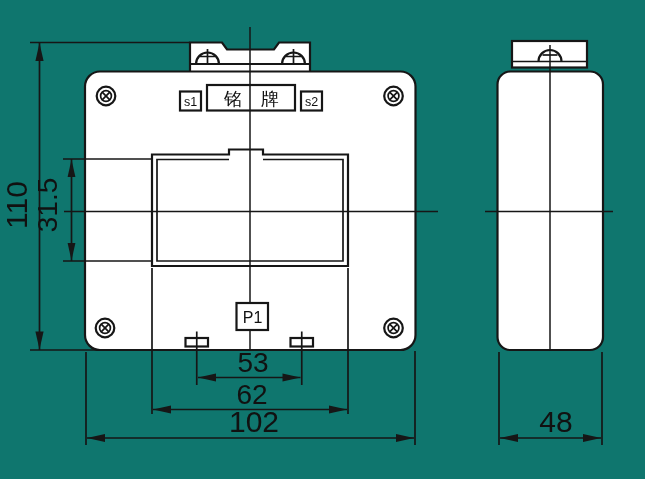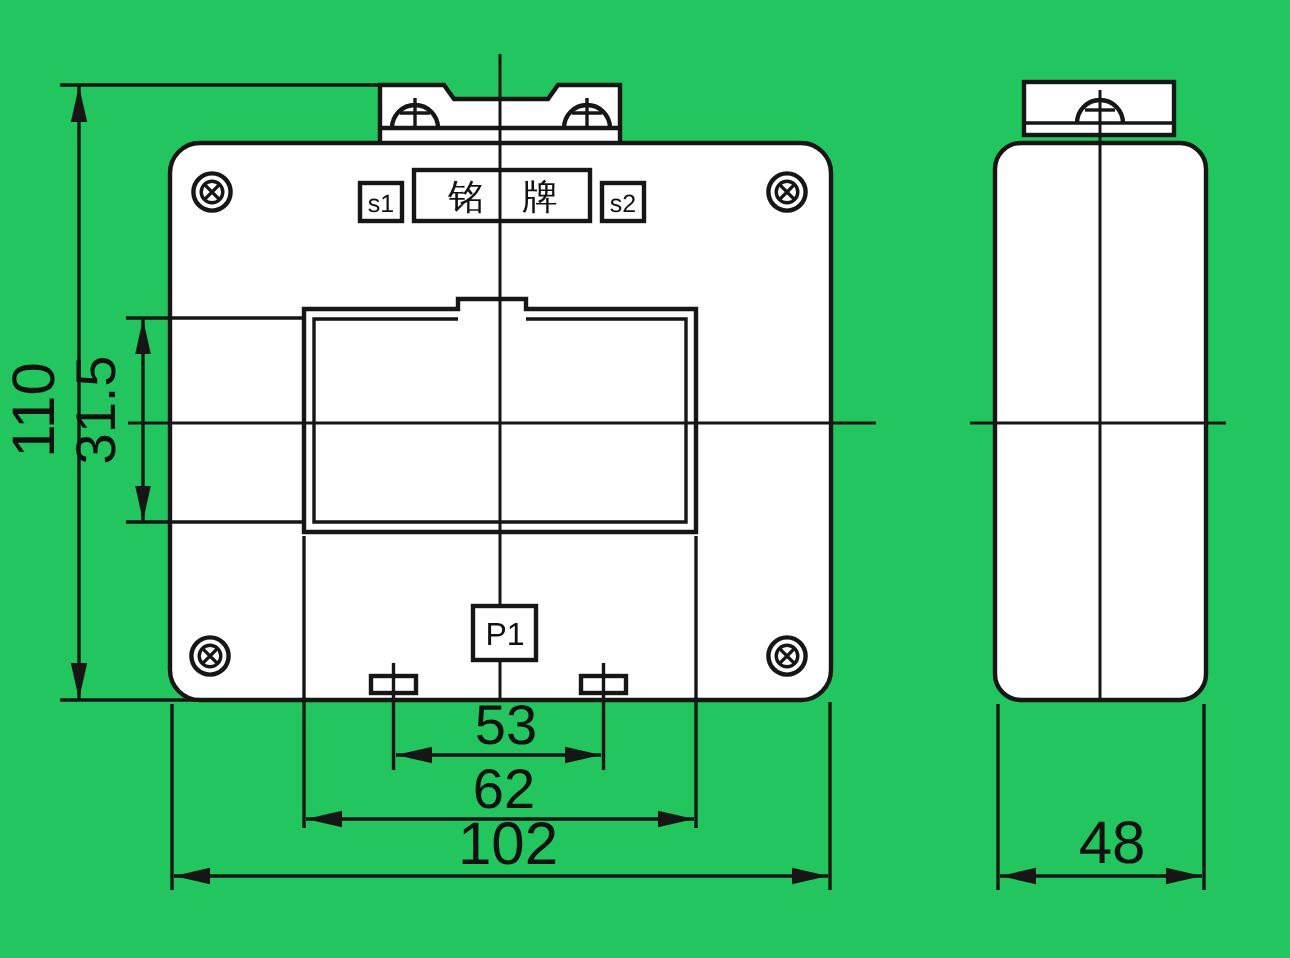--- a/index.html
+++ b/index.html
@@ -5,21 +5,21 @@
   html, body {
     margin: 0;
     padding: 0;
     background: #ffffff;
     font-family: "Liberation Sans", sans-serif;
   }
   .canvas {
     position: relative;
     width: 645px;
     height: 479px;
-    background: #22c55e;
+    background: #0f766e;
     overflow: hidden;
   }
   svg { display: block; }
   .outline  { fill: none; stroke: #161616; stroke-width: 2.2; }
   .outline-f{ fill: #ffffff; stroke: #161616; stroke-width: 2.2; }
   .inner    { fill: none; stroke: #161616; stroke-width: 1.7; }
   .cline    { fill: none; stroke: #161616; stroke-width: 1.5; }
   .dimline  { fill: none; stroke: #161616; stroke-width: 1.7; }
   .arrow    { fill: #161616; stroke: none; }
   .dimtext  { fill: #111111; font-size: 28px; text-anchor: middle; }

